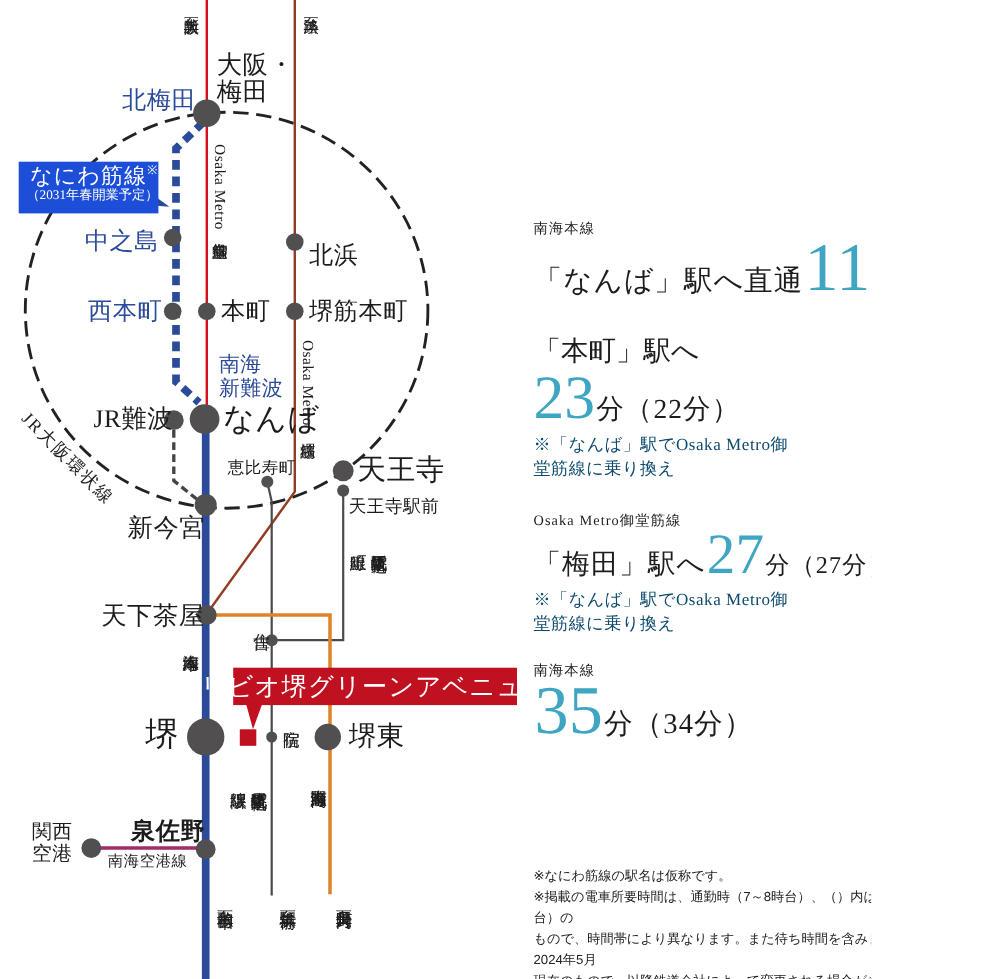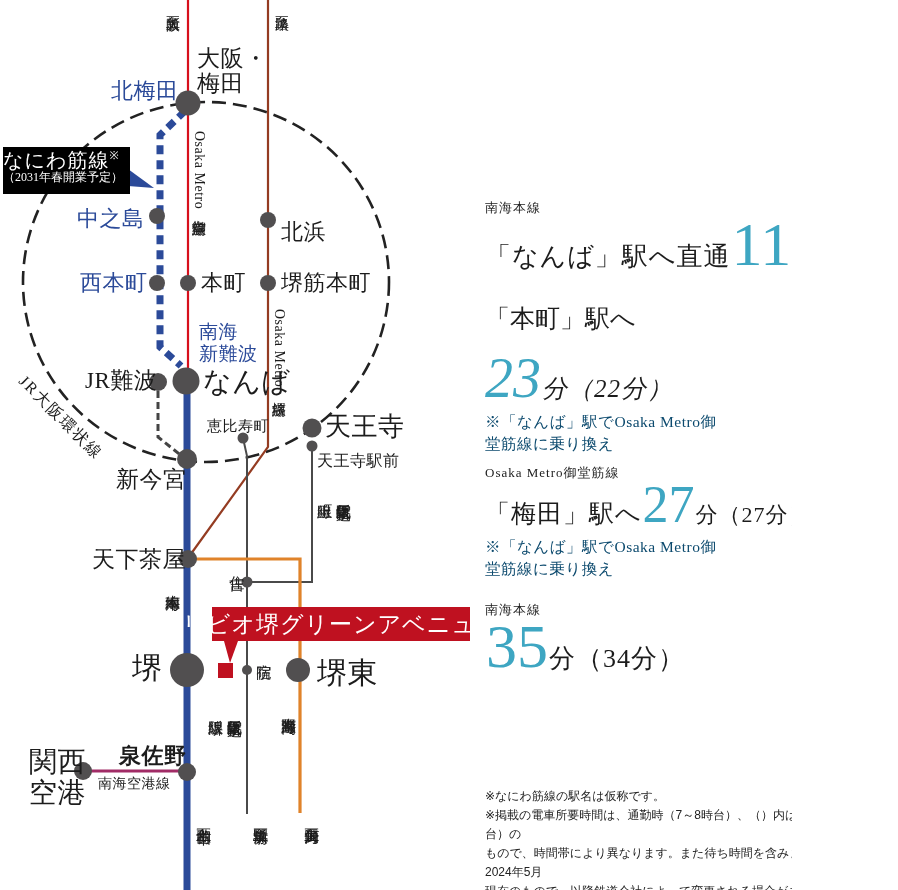--- a/index.html
+++ b/index.html
@@ -2,22 +2,22 @@
 <html><head>
 <meta charset="utf-8">
 <style>
   html,body{margin:0;padding:0;background:#fff;}
   #stage{position:relative;width:792px;height:890px;background:#fff;overflow:hidden;
          font-family:"Liberation Serif","DejaVu Serif",serif;color:#1c1c1c;}
   #railmap-svg{position:absolute;left:0;top:0;}
   .lbl{position:absolute;white-space:pre-line;line-height:1.1;letter-spacing:0.5px;}
   .vt{writing-mode:vertical-rl;text-orientation:mixed;line-height:1.25;}
   .blue{color:#2b4a99;}
-  .callout{position:absolute;left:3px;top:147px;width:127px;height:47px;background:#000000;
-           color:#fff;text-align:left;padding-top:2px;box-sizing:border-box;}
+  .callout{position:absolute;left:17px;top:147px;width:127px;height:47px;background:#1d4ed8;
+           color:#fff;text-align:right;padding-top:2px;box-sizing:border-box;}
   .callout .c1{font-size:20px;letter-spacing:1px;line-height:1.1;}
   .callout .c1 sup{font-size:11px;}
   .callout .c2{font-size:12px;letter-spacing:0;line-height:1.1;}
   .banner{position:absolute;left:212px;top:607px;width:258px;height:34px;background:#bf1120;
           color:#fff;display:flex;align-items:center;justify-content:center;
           font-size:23px;letter-spacing:1px;white-space:nowrap;}
   .block{position:absolute;left:485px;width:412px;}
   .line-label{font-size:13px;letter-spacing:1px;margin-bottom:1px;}
   .headline{display:flex;align-items:baseline;white-space:nowrap;letter-spacing:1px;}
   .pre{font-size:25px;}
@@ -121,47 +121,47 @@
 上町線</div>
 
   <div class="lbl" style="left:92px;top:547px;font-size:23px;">天下茶屋</div>
   <div class="lbl vt" style="left:227px;top:564px;font-size:15px;">住吉</div>
   <div class="lbl vt" style="left:163px;top:583px;font-size:15px;">南海本線</div>
 
   <div class="banner">リビオ堺グリーンアベニュー</div>
 
   <div class="lbl" style="left:132px;top:651px;font-size:30px;">堺</div>
   <div class="lbl vt" style="left:254px;top:652px;font-size:15px;">宿院</div>
-  <div class="lbl" style="left:317px;top:656px;font-size:30px;text-align:right;">堺東</div>
+  <div class="lbl" style="left:317px;top:656px;font-size:25px;text-align:right;">堺東</div>
 
   <div class="lbl vt" style="left:206px;top:708px;font-size:15px;">阪堺電気軌道
 阪堺線</div>
   <div class="lbl vt" style="left:279px;top:706px;font-size:15px;">南海高野線</div>
 
   <div class="lbl" style="left:119px;top:744px;font-size:22px;font-weight:bold;">泉佐野</div>
-  <div class="lbl" style="left:29px;top:747px;font-size:28px;">関西
+  <div class="lbl" style="left:29px;top:747px;font-size:18px;">関西
 空港</div>
   <div class="lbl" style="left:98px;top:776px;font-size:14px;">南海空港線</div>
 
   <div class="lbl vt" style="left:194px;top:816px;font-size:15px;">至和歌山市</div>
   <div class="lbl vt" style="left:251px;top:816px;font-size:15px;">至浜寺駅前</div>
   <div class="lbl vt" style="left:302px;top:816px;font-size:15px;">至河内長野</div>
 
   <div class="block" style="top:199px;">
     <div class="line-label">南海本線</div>
     <div class="headline">
       <span class="pre-big">「なんば」駅へ直通</span>
         <span class="num">11</span>
         <span class="pre-big">分（16分）</span>
     </div>
   </div>
 
   <div class="block" style="top:302px;">
     <div class="pre">「本町」駅へ</div>
-    <div class="headline" style="margin-top:20px;font-style:italic;">
+    <div class="headline" style="margin-top:4px;">
       <span class="num" style="font-size:56px;margin-left:0;">23</span>
         <span class="suffix">分（22分）</span>
     </div>
     <div class="note">※「なんば」駅でOsaka Metro御
 堂筋線に乗り換え</div>
   </div>
 
   <div class="block" style="top:464px;">
     <div class="line-label">Osaka Metro御堂筋線</div>
     <div class="headline">

